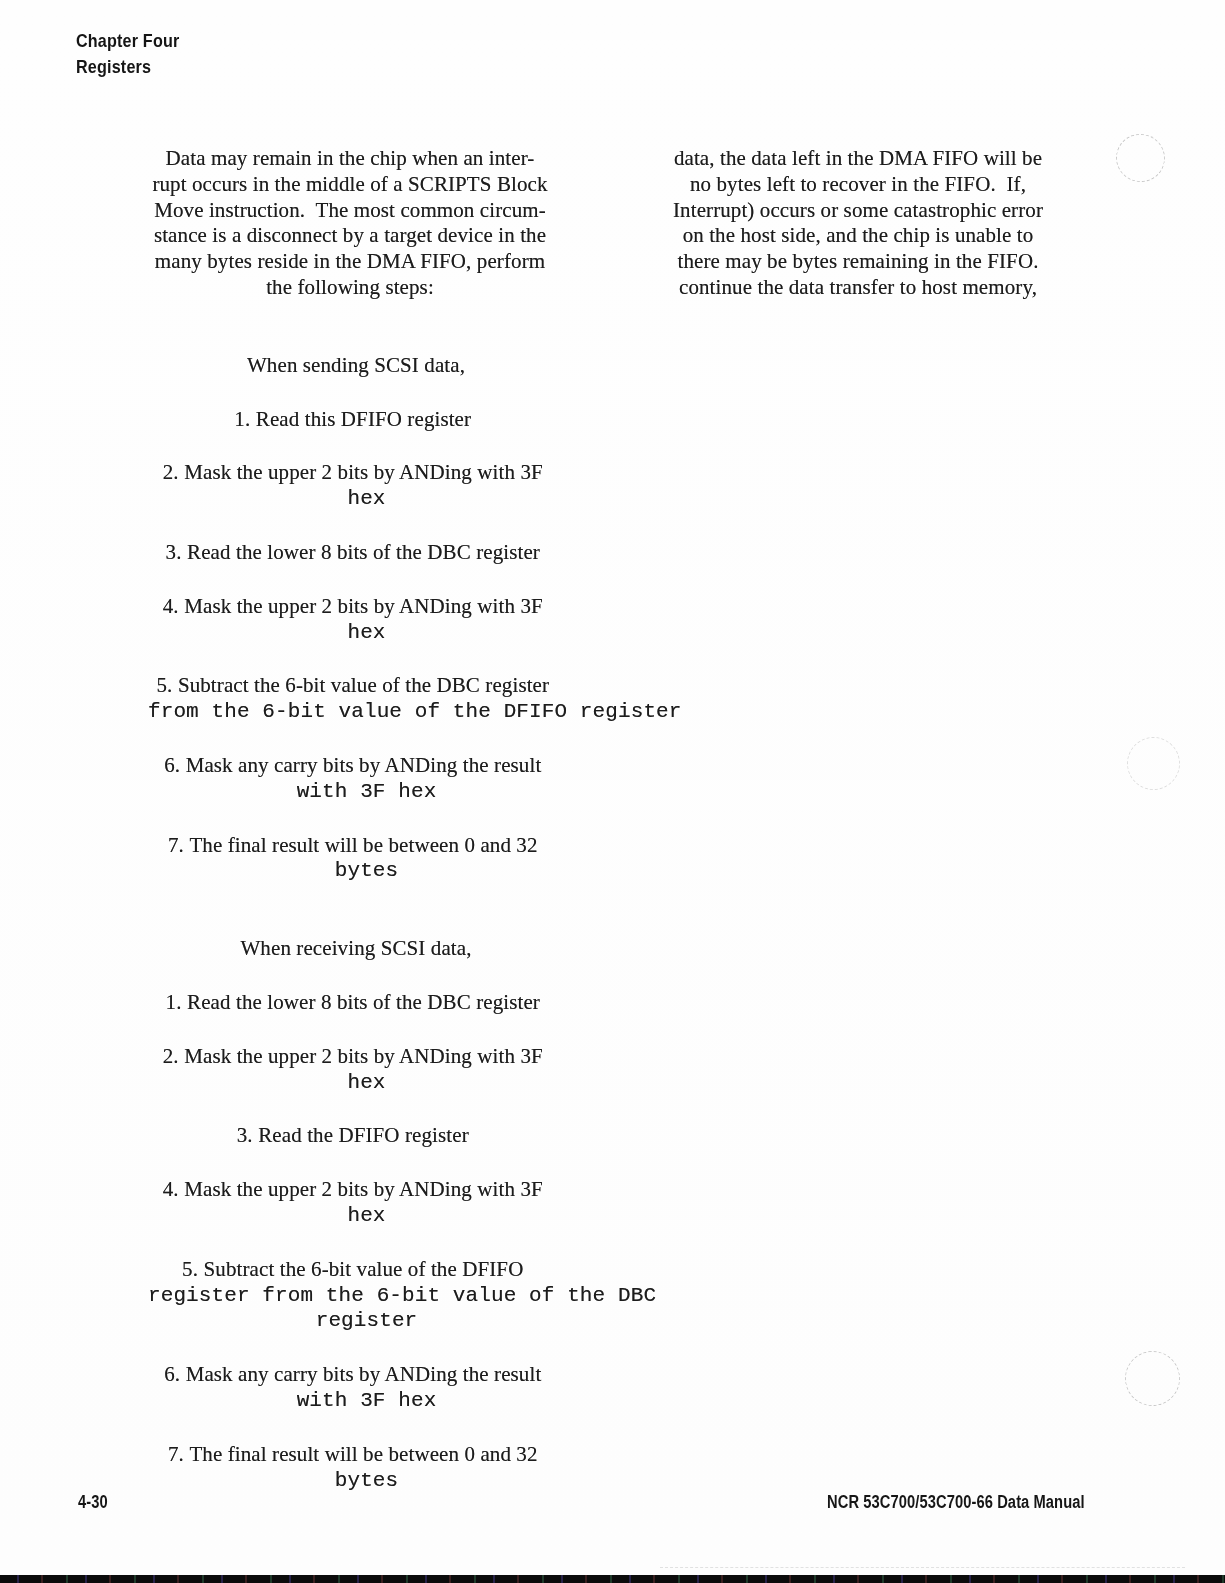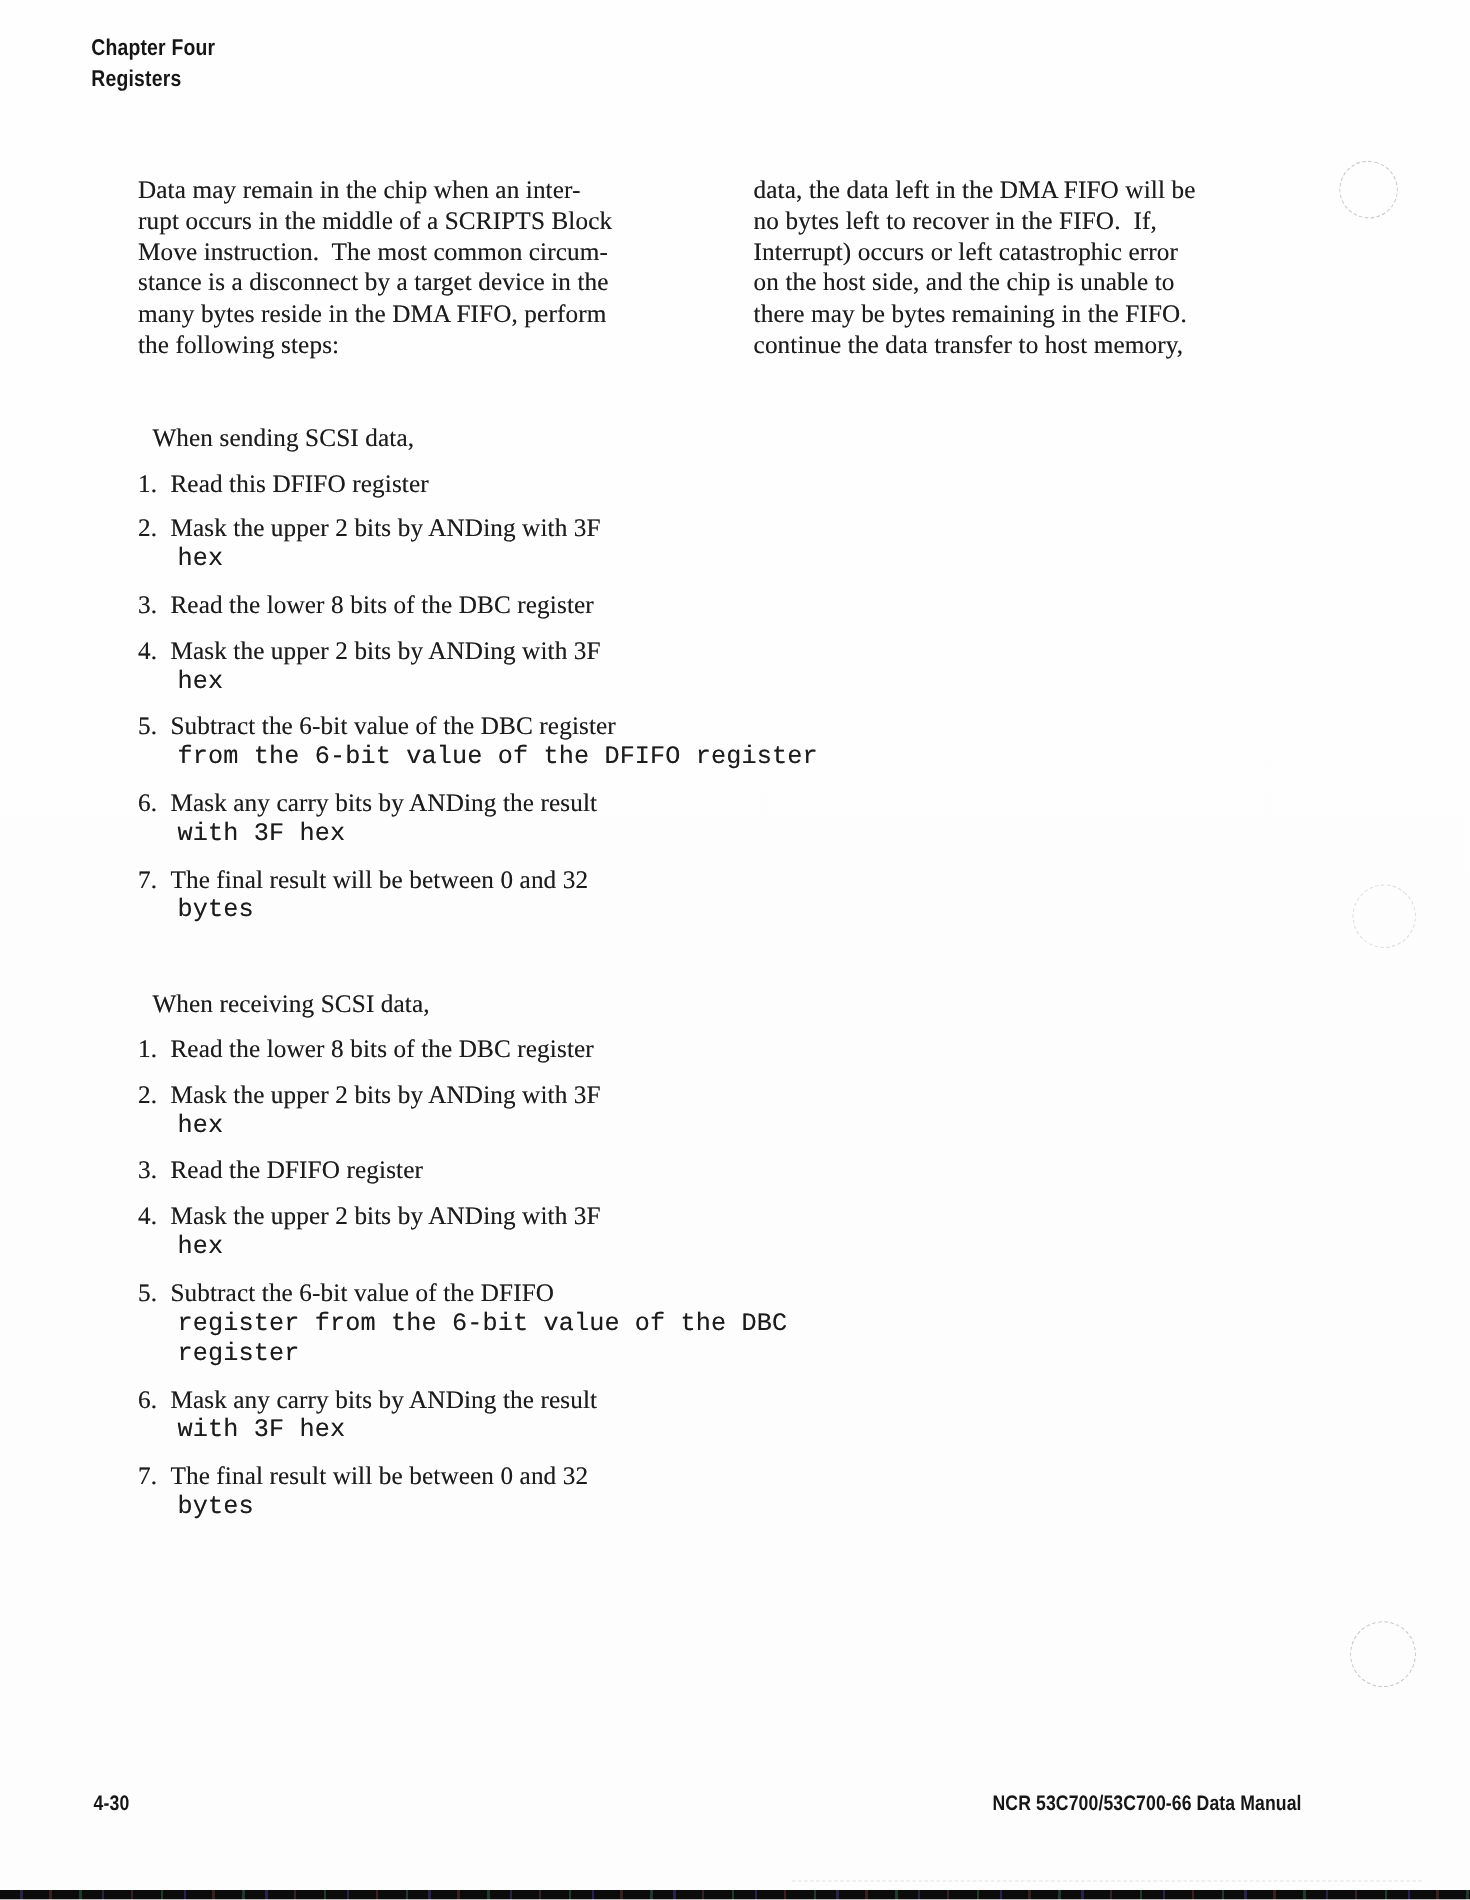--- a/index.html
+++ b/index.html
@@ -25,23 +25,23 @@
 
   
   .col{
     position:absolute;top:146px;
     font-size:21px;line-height:25.8px;
     letter-spacing:0.1px;
     text-shadow:0 0 0.4px rgba(20,20,20,0.55);
   }
   .col-left{left:115px;width:470px;}
   .col-right{left:628px;width:460px;}
-  .tl{white-space:pre;}
+  .tl{white-space:pre;text-align:center;}
   .list-heading{margin-top:52px;margin-left:12px;}
-  .step{margin-top:12px;}
+  .step{margin-top:28px;}
   .num{display:inline-block;width:27px;}
   .cont{margin-left:33px;font-family:Liberation Mono, monospace;}
 
   
   .footer-left,.footer-right{
     position:absolute;top:1492px;
     font-family:"Liberation Sans", sans-serif;
     font-weight:bold;font-size:17.5px;color:#161616;
     letter-spacing:0.1px;white-space:pre;
   }
@@ -151,21 +151,21 @@
   <div class="step">
     <div class="tl"><span class="num">7.</span><span>The final result will be between 0 and 32</span></div>
     <div class="tl cont">bytes</div>
   </div>
 </div>
 
 <div class="col col-right">
   <div class="para">
     <div class="tl">data, the data left in the DMA FIFO will be</div>
     <div class="tl">no bytes left to recover in the FIFO.  If,</div>
-    <div class="tl">Interrupt) occurs or left catastrophic error</div>
+    <div class="tl">Interrupt) occurs or some catastrophic error</div>
     <div class="tl">on the host side, and the chip is unable to</div>
     <div class="tl">there may be bytes remaining in the FIFO.</div>
     <div class="tl">continue the data transfer to host memory,</div>
   </div>
 </div>
 
 <div class="ring ring1"></div>
 <div class="ring ring2"></div>
 <div class="ring ring3"></div>
 <div class="edge-dashes"></div>

